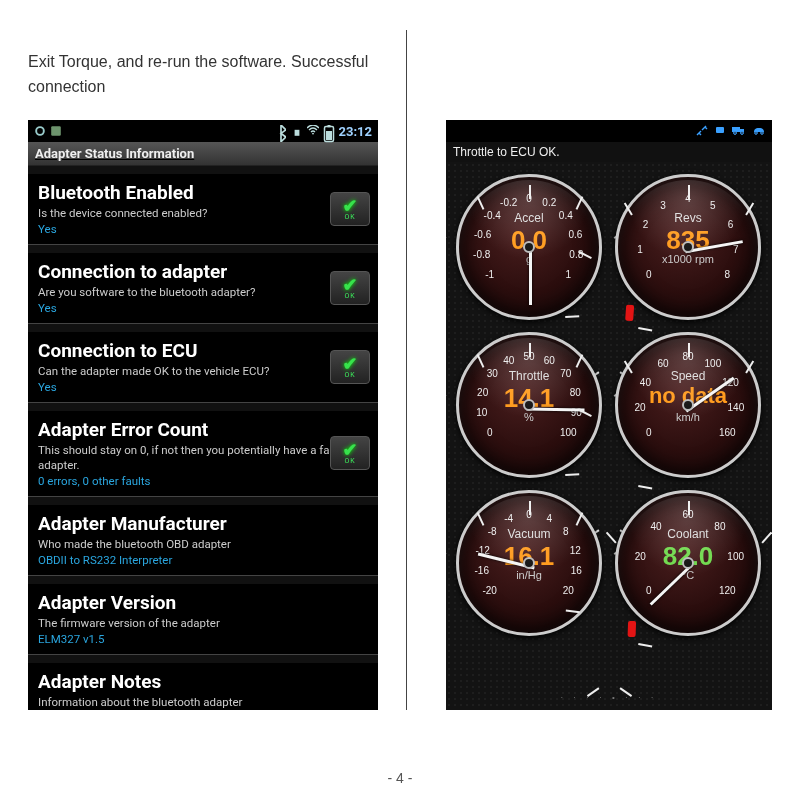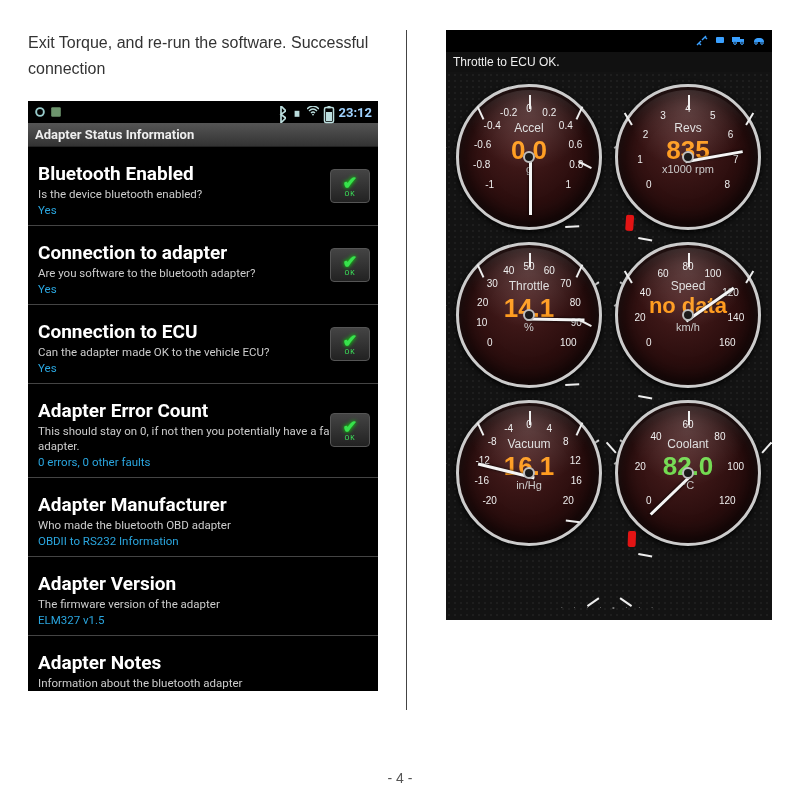--- a/index.html
+++ b/index.html
@@ -4,21 +4,21 @@
 <style>
   * { box-sizing: border-box; margin: 0; padding: 0; }
   body {
     width: 800px; height: 800px;
     background: #fff;
     font-family: Arial, Helvetica, sans-serif;
     position: relative;
     overflow: hidden;
   }
   .page {
-    display: flex; align-items: flex-start;
+    display: flex; align-items: flex-end;
     padding: 30px 28px 10px 28px;
     gap: 0;
   }
   .col { display: flex; flex-direction: column; }
   .col.left { width: 370px; }
   .col.right { width: 360px; align-items: flex-end; }
   .caption {
     font-size: 16px; color: #333; line-height: 1.6;
     margin-bottom: 20px;
   }
@@ -31,40 +31,42 @@
     text-align: center; font-size: 14px; color: #555;
   }
 
   
   .phone1 {
     width: 350px; height: 590px;
     background: #111;
     position: relative;
     font-family: "Roboto", Arial, sans-serif;
     overflow: hidden;
+    text-decoration: underline;
   }
   .statusbar {
     height: 22px; background: #000; color: #bfe3ff;
     display: flex; align-items: center; justify-content: space-between;
     padding: 0 6px; font-size: 11px;
   }
   .sb-left, .sb-right { display: flex; gap: 4px; align-items: center; }
   .sb-time { font-weight: bold; color: #9fd2ff; font-size: 13px; }
   .sb-ico { width: 12px; height: 12px; display:inline-block; }
   .headerbar {
     background: linear-gradient(#555,#333);
     color: #eee; font-size: 13px; font-weight: bold;
     padding: 4px 7px; border-bottom: 1px solid #222;
   }
   .items { display: flex; flex-direction: column; }
   .item {
     background: #000; color: #fff;
-    padding: 15px 10px 8px 10px;
+    padding: 7px 10px 8px 10px;
     border-bottom: 1px solid #444;
     position: relative;
+    margin-top: 8px;
   }
   .item-title { font-size: 19px; font-weight: bold; color: #fff; margin-bottom: 2px; }
   .item-sub   { font-size: 11.5px; color: #ccc; line-height: 1.3; }
   .item-val   { font-size: 11.5px; color: #2aa6df; margin-top: 1px; }
   .okbtn {
     position: absolute; right: 8px; top: 50%; transform: translateY(-50%);
     width: 40px; height: 34px; border-radius: 4px;
     background: linear-gradient(#444,#222); border: 1px solid #555;
     display: flex; flex-direction: column; align-items: center; justify-content: center;
   }
@@ -195,21 +197,21 @@
                 <rect x="3" y="0" width="2" height="1.5" fill="#bdd"></rect>
               </svg>
           </span>
           <span class="sb-time">23:12</span>
         </div>
       </div>
       <div class="headerbar">Adapter Status Information</div>
       <div class="items" id="p1-items">
           <div class="item">
             <div class="item-title">Bluetooth Enabled</div>
-            <div class="item-sub">Is the device bluetooth enabled?</div>
+            <div class="item-sub">Is the device connected enabled?</div>
             <div class="item-val">Yes</div>
             <div class="okbtn">
               <div class="chk">✔</div>
               <div class="oktxt">OK</div>
             </div>
           </div>
           <div class="item">
             <div class="item-title">Connection to adapter</div>
             <div class="item-sub">Are you software to the bluetooth adapter?</div>
             <div class="item-val">Yes</div>
@@ -232,21 +234,21 @@
             <div class="item-sub">This should stay on 0, if not then you potentially have a faulty adapter.</div>
             <div class="item-val">0 errors, 0 other faults</div>
             <div class="okbtn">
               <div class="chk">✔</div>
               <div class="oktxt">OK</div>
             </div>
           </div>
           <div class="item">
             <div class="item-title">Adapter Manufacturer</div>
             <div class="item-sub">Who made the bluetooth OBD adapter</div>
-            <div class="item-val">OBDII to RS232 Information</div>
+            <div class="item-val">OBDII to RS232 Interpreter</div>
           </div>
           <div class="item">
             <div class="item-title">Adapter Version</div>
             <div class="item-sub">The firmware version of the adapter</div>
             <div class="item-val">ELM327 v1.5</div>
           </div>
           <div class="item">
             <div class="item-title">Adapter Notes</div>
             <div class="item-sub">Information about the bluetooth adapter</div>
           </div>

